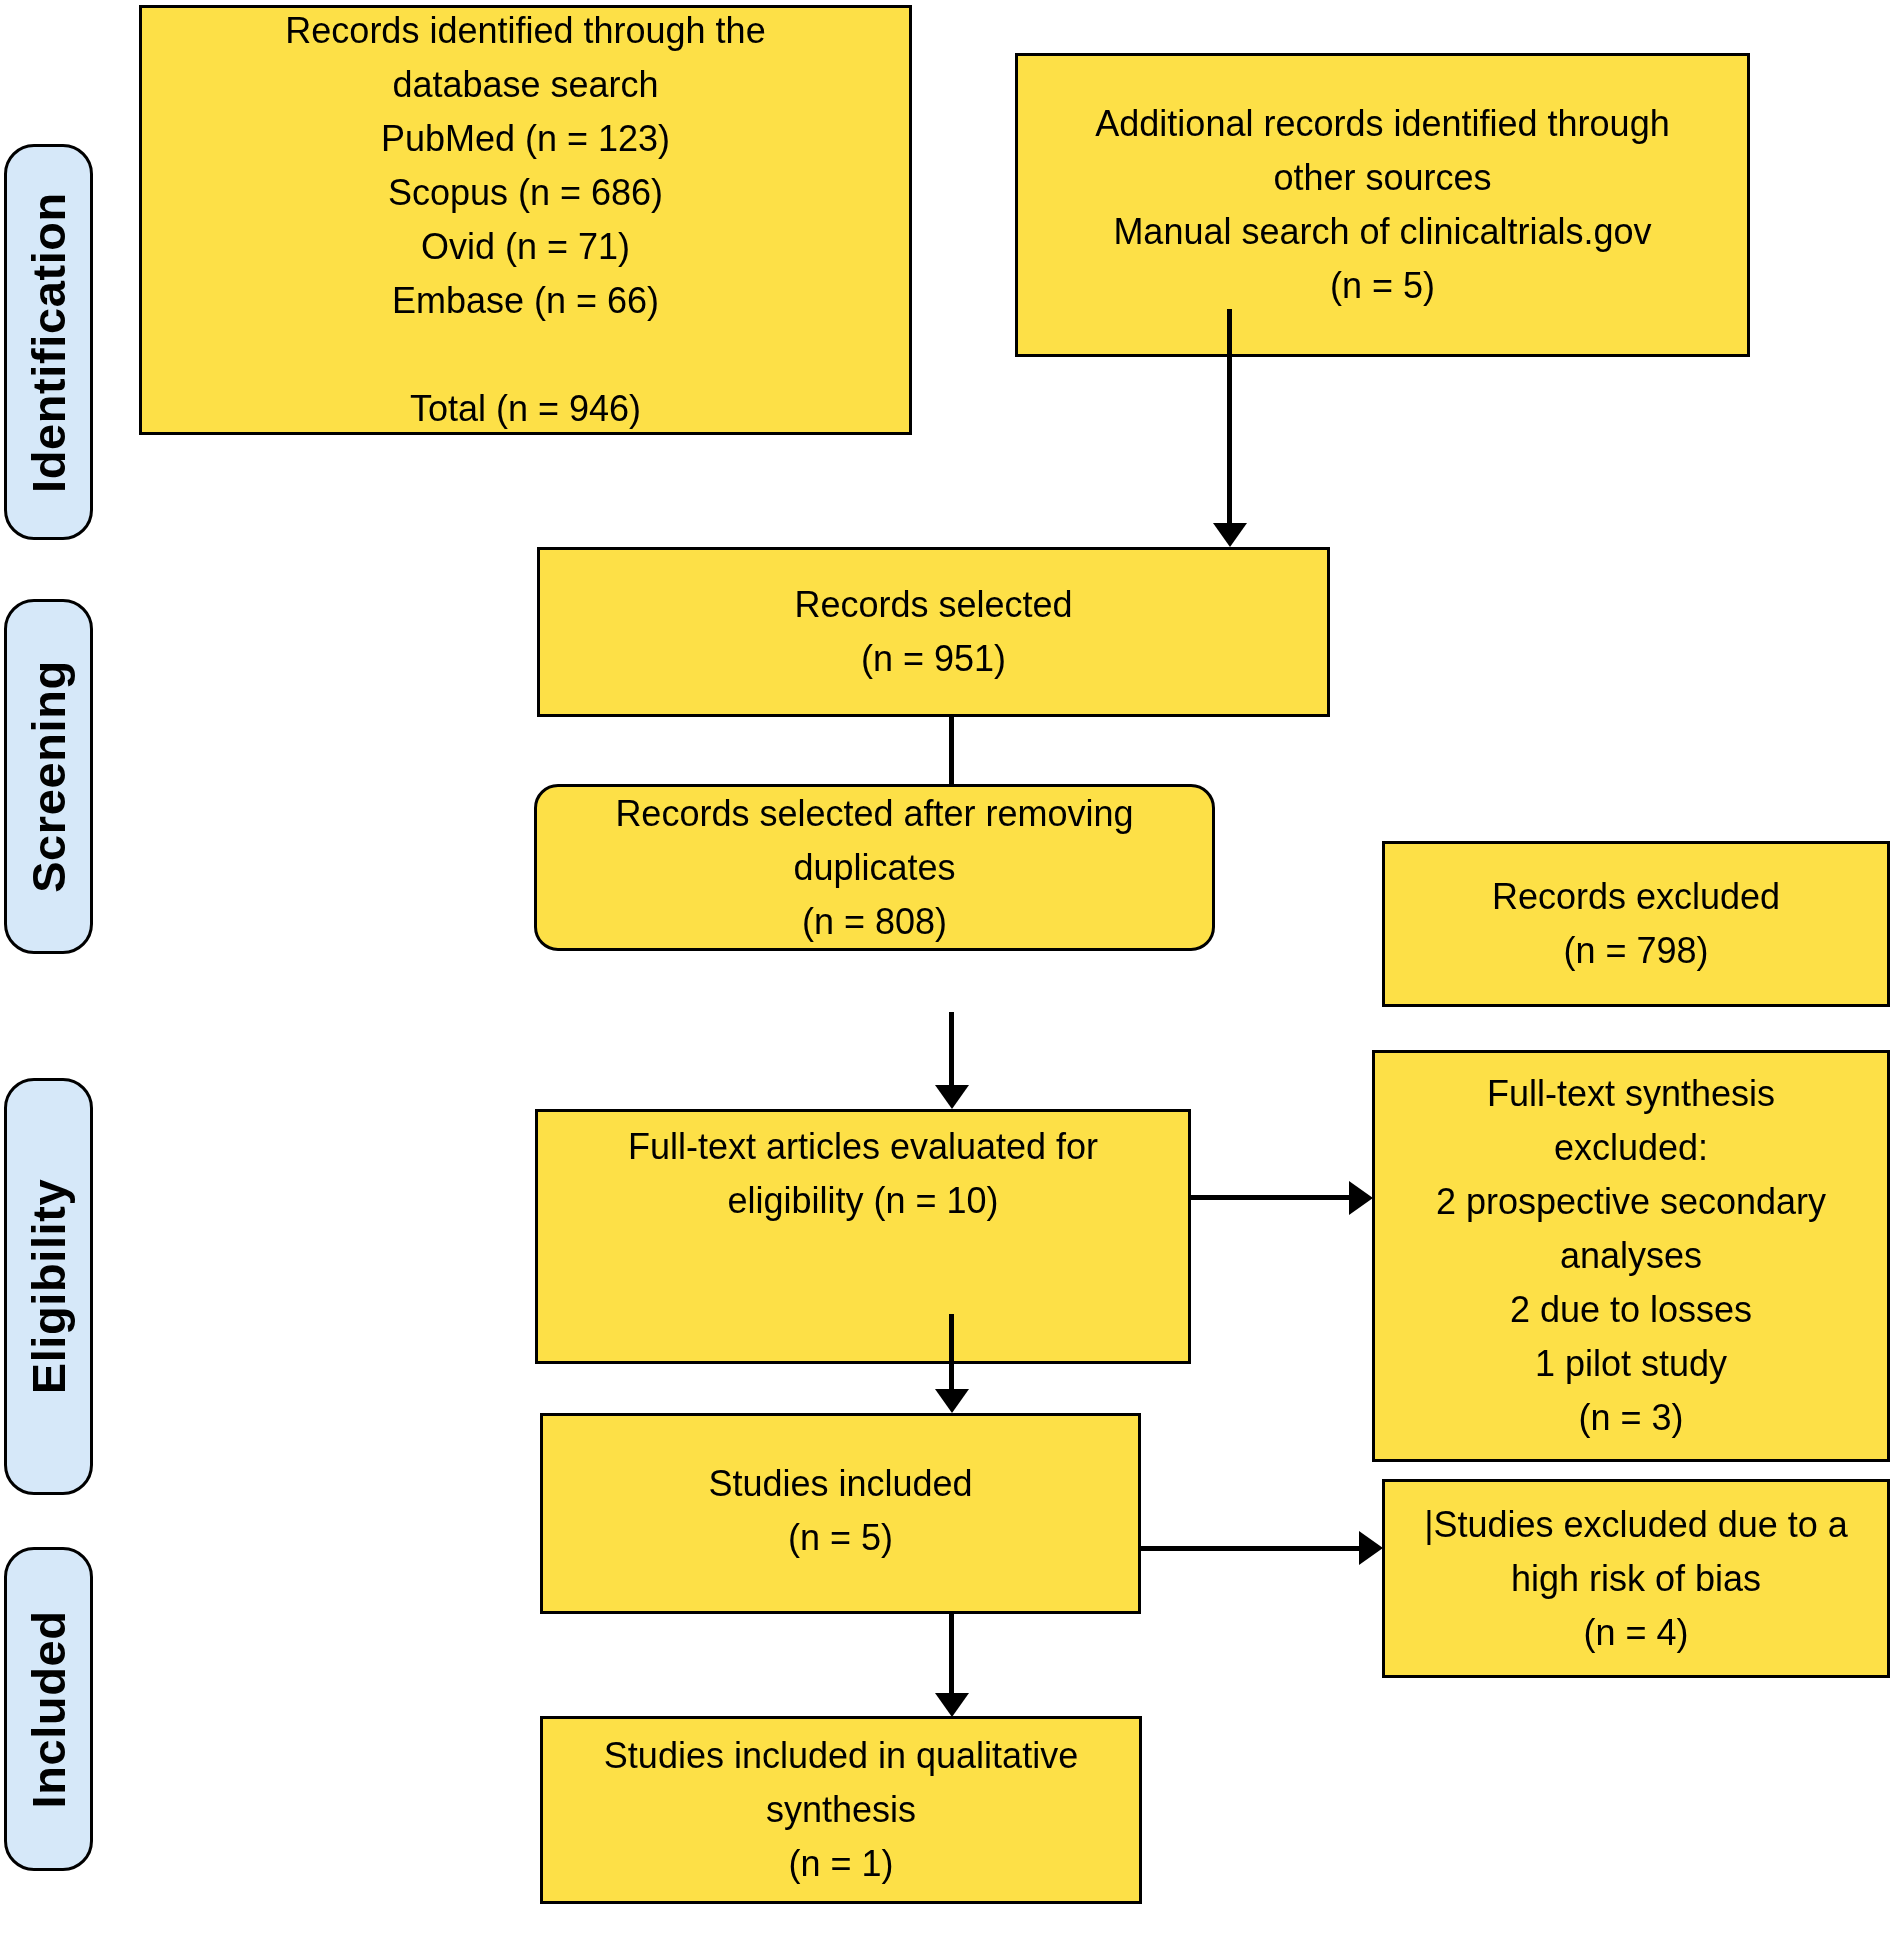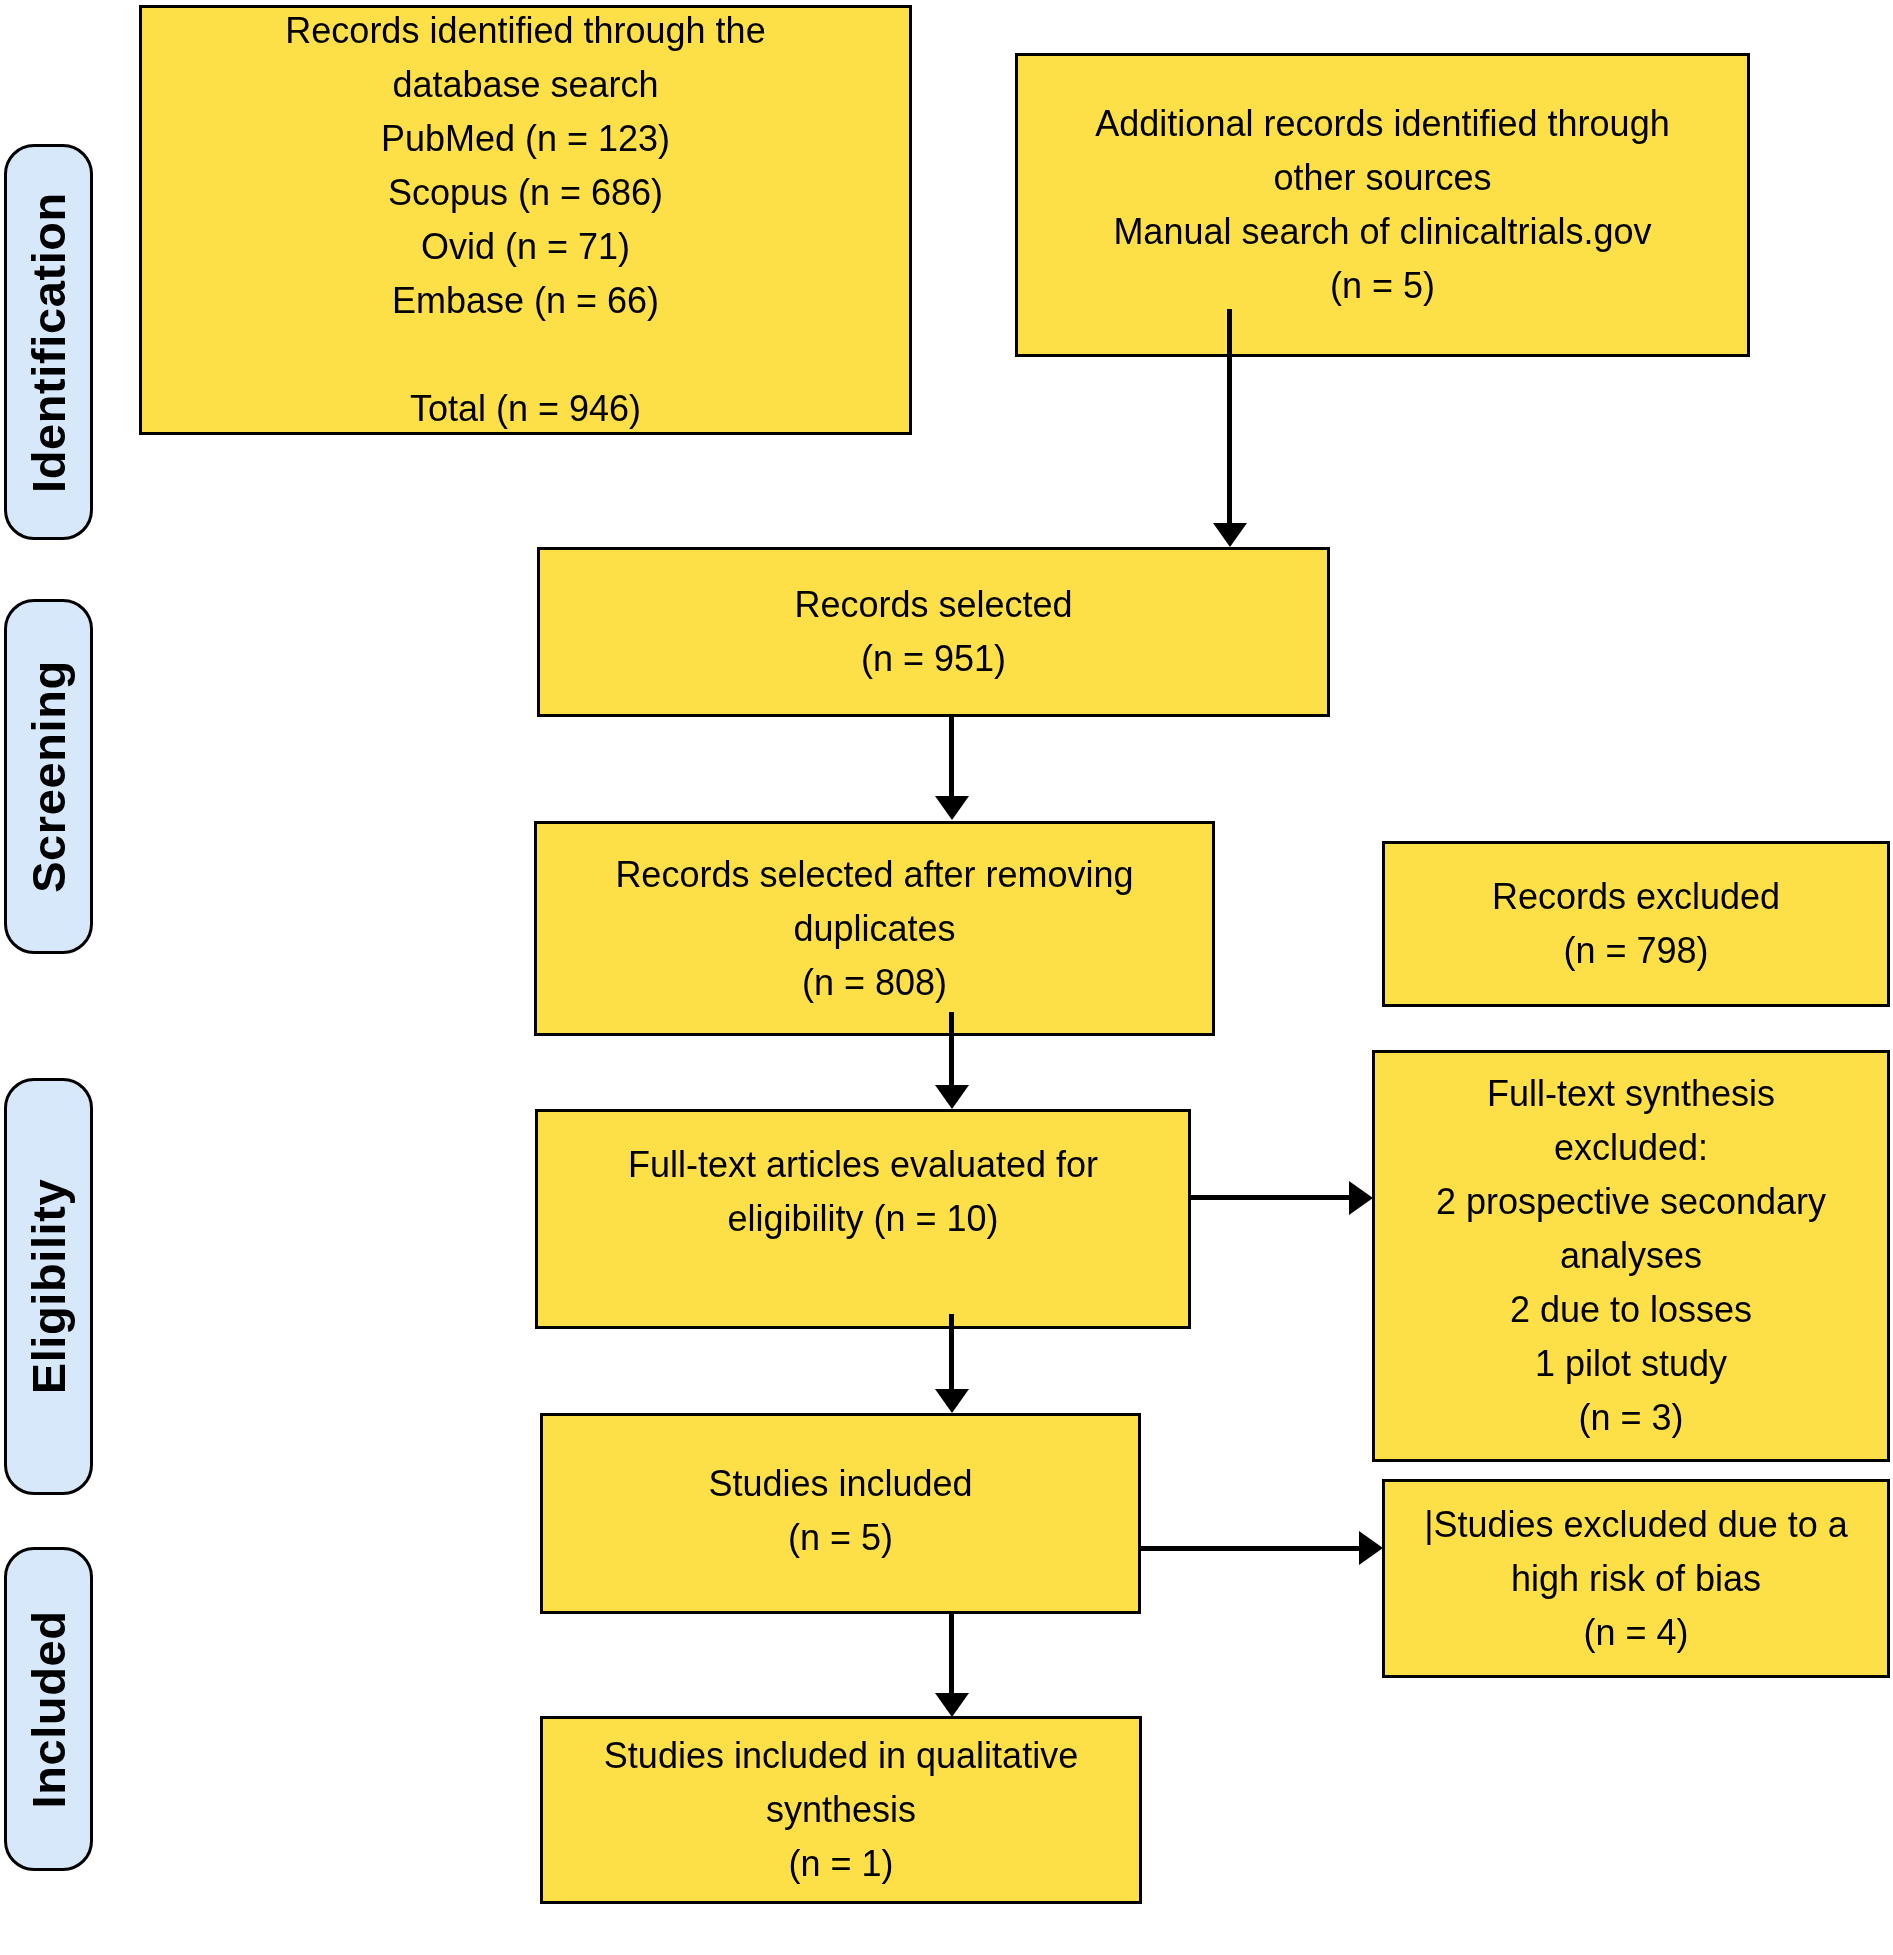--- a/index.html
+++ b/index.html
@@ -98,35 +98,35 @@
   <div class="arr-down" style="left:1213px; top:523px;"></div>
 
   <div class="box" style="left:537px; top:547px; width:793px; height:170px;align-items:center;">
     <div class="ln">Records selected</div>
     <div class="ln">(n = 951)</div>
   </div>
 
   <div class="vline" style="left:949px; top:716px; width:5.2px; height:80px;"></div>
   <div class="arr-down" style="left:935px; top:796px;"></div>
 
-  <div class="box" style="left:534px; top:821px; width:681px; height:215px;">
+  <div class="box" style="left:534px; top:784px; width:681px; height:167px;border-radius:24px;">
     <div class="ln">Records selected after removing</div>
     <div class="ln">duplicates</div>
     <div class="ln">(n = 808)</div>
   </div>
 
   <div class="box" style="left:1382px; top:841px; width:508px; height:166px;">
     <div class="ln">Records excluded</div>
     <div class="ln">(n = 798)</div>
   </div>
 
   <div class="vline" style="left:949px; top:1012px; width:5.2px; height:74px;"></div>
   <div class="arr-down" style="left:935px; top:1085px;"></div>
 
-  <div class="box" style="left:535px; top:1109px; width:656px; height:220px; justify-content:flex-start; padding-top:26px;">
+  <div class="box" style="left:535px; top:1109px; width:656px; height:255px; justify-content:flex-start; padding-top:8px;">
     <div class="ln">Full-text articles evaluated for</div>
     <div class="ln">eligibility (n = 10)</div>
   </div>
 
   <div class="hline" style="left:1191px; top:1195px; width:159px; height:5.2px;"></div>
   <div class="arr-right" style="left:1349px; top:1181px;"></div>
 
   <div class="box" style="left:1372px; top:1050px; width:518px; height:412px;">
     <div class="ln">Full-text synthesis</div>
     <div class="ln">excluded:</div>

